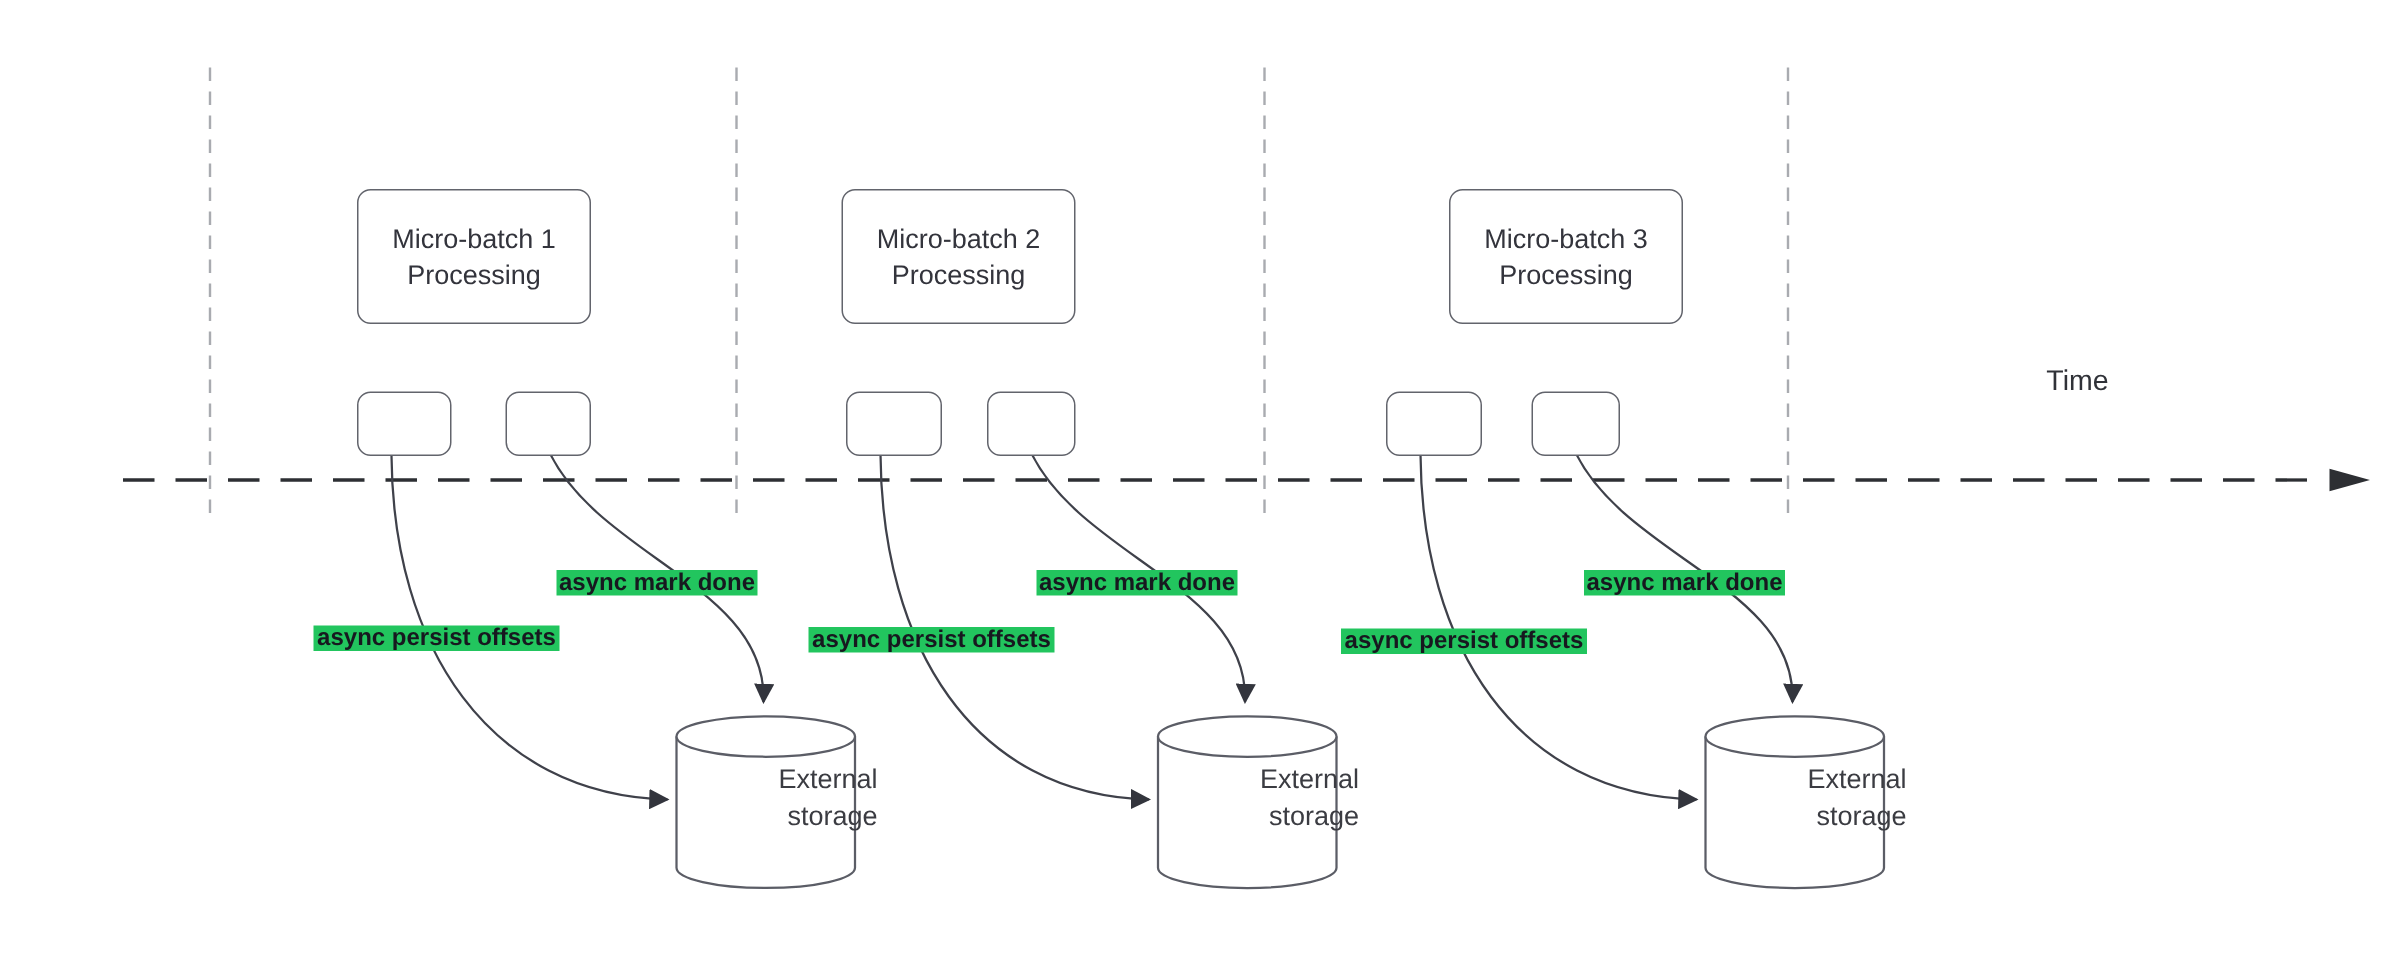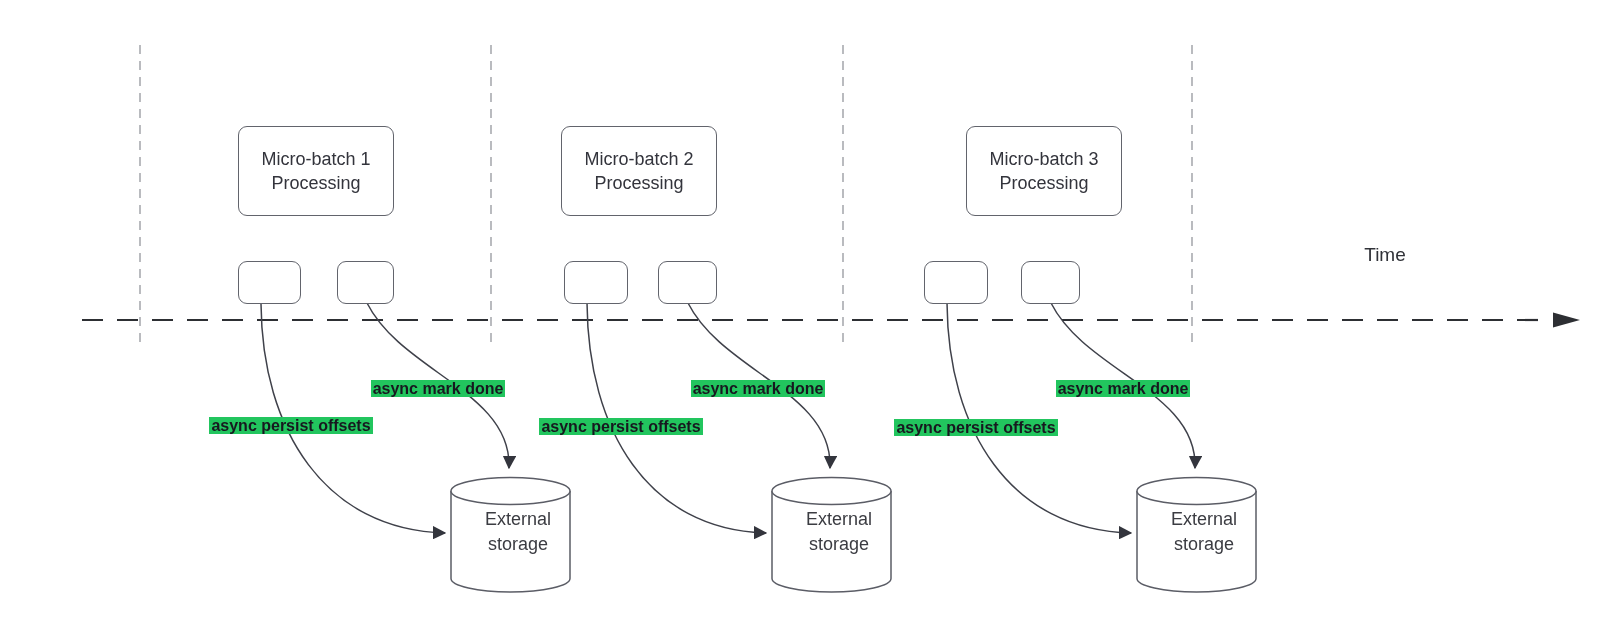--- a/index.html
+++ b/index.html
@@ -54,21 +54,21 @@
     color: #17181f;
     line-height: 18px;
   }
   .edge-label span {
     background: #22c55e;
     padding: 0 2px;
   }
   .storage-label {
     position: absolute;
     width: 134px;
-    text-align: center;
+    text-align: right;
     font-size: 18px;
     line-height: 25px;
     color: #3b3c42;
   }
   .time-label {
     position: absolute;
     left: 1335px;
     top: 244px;
     width: 100px;
     text-align: center;

